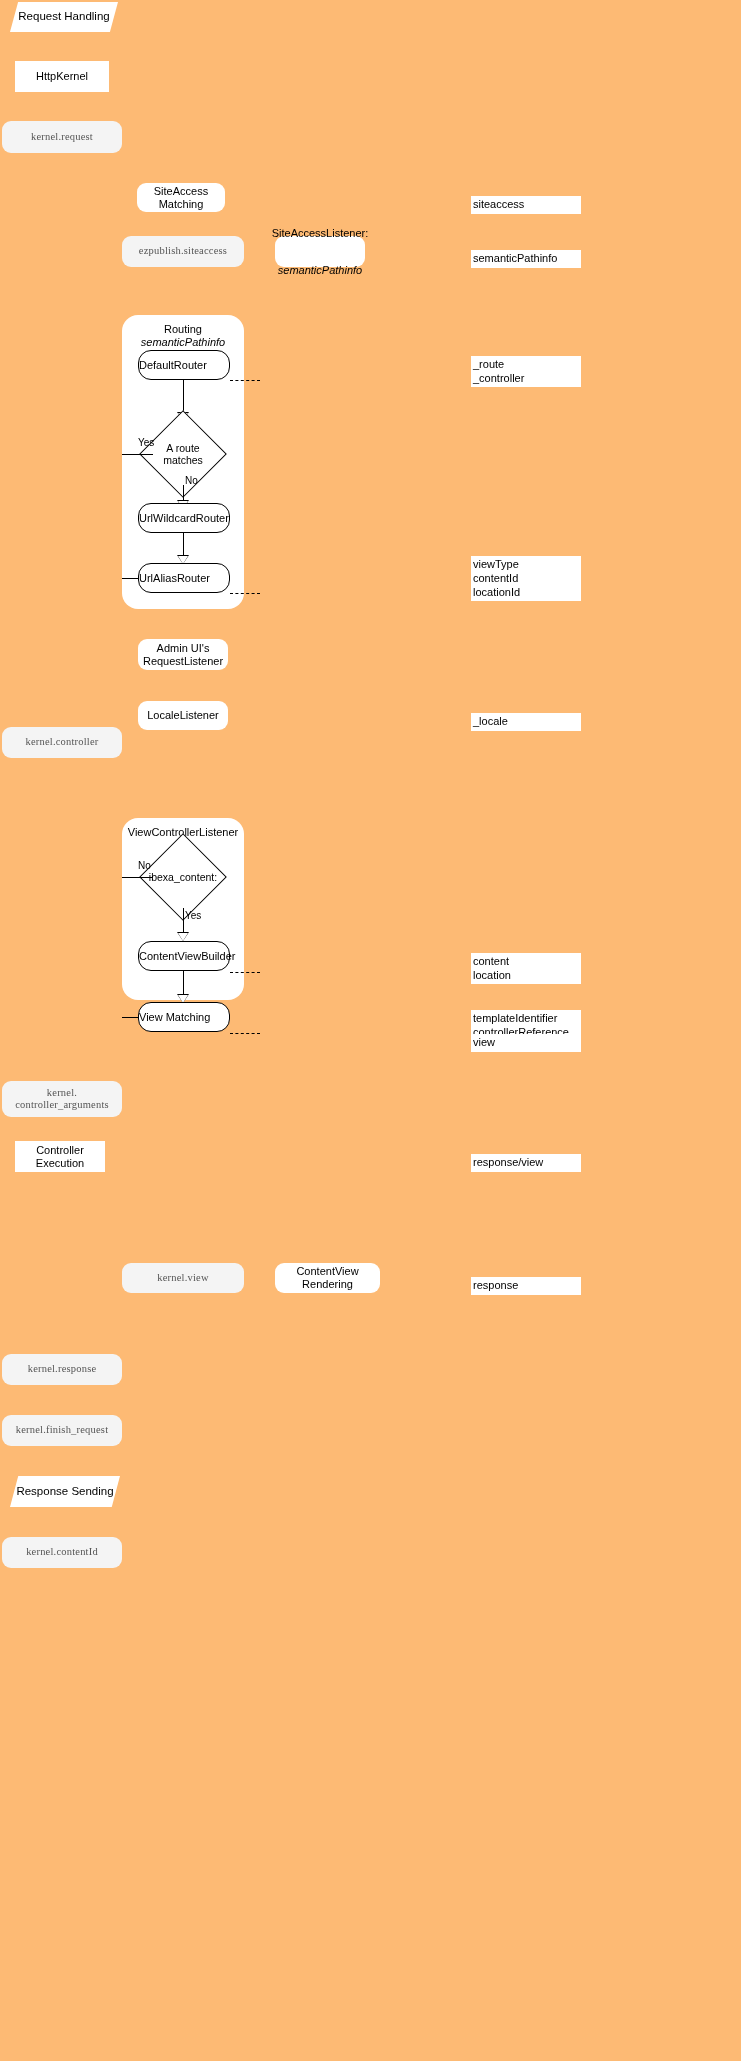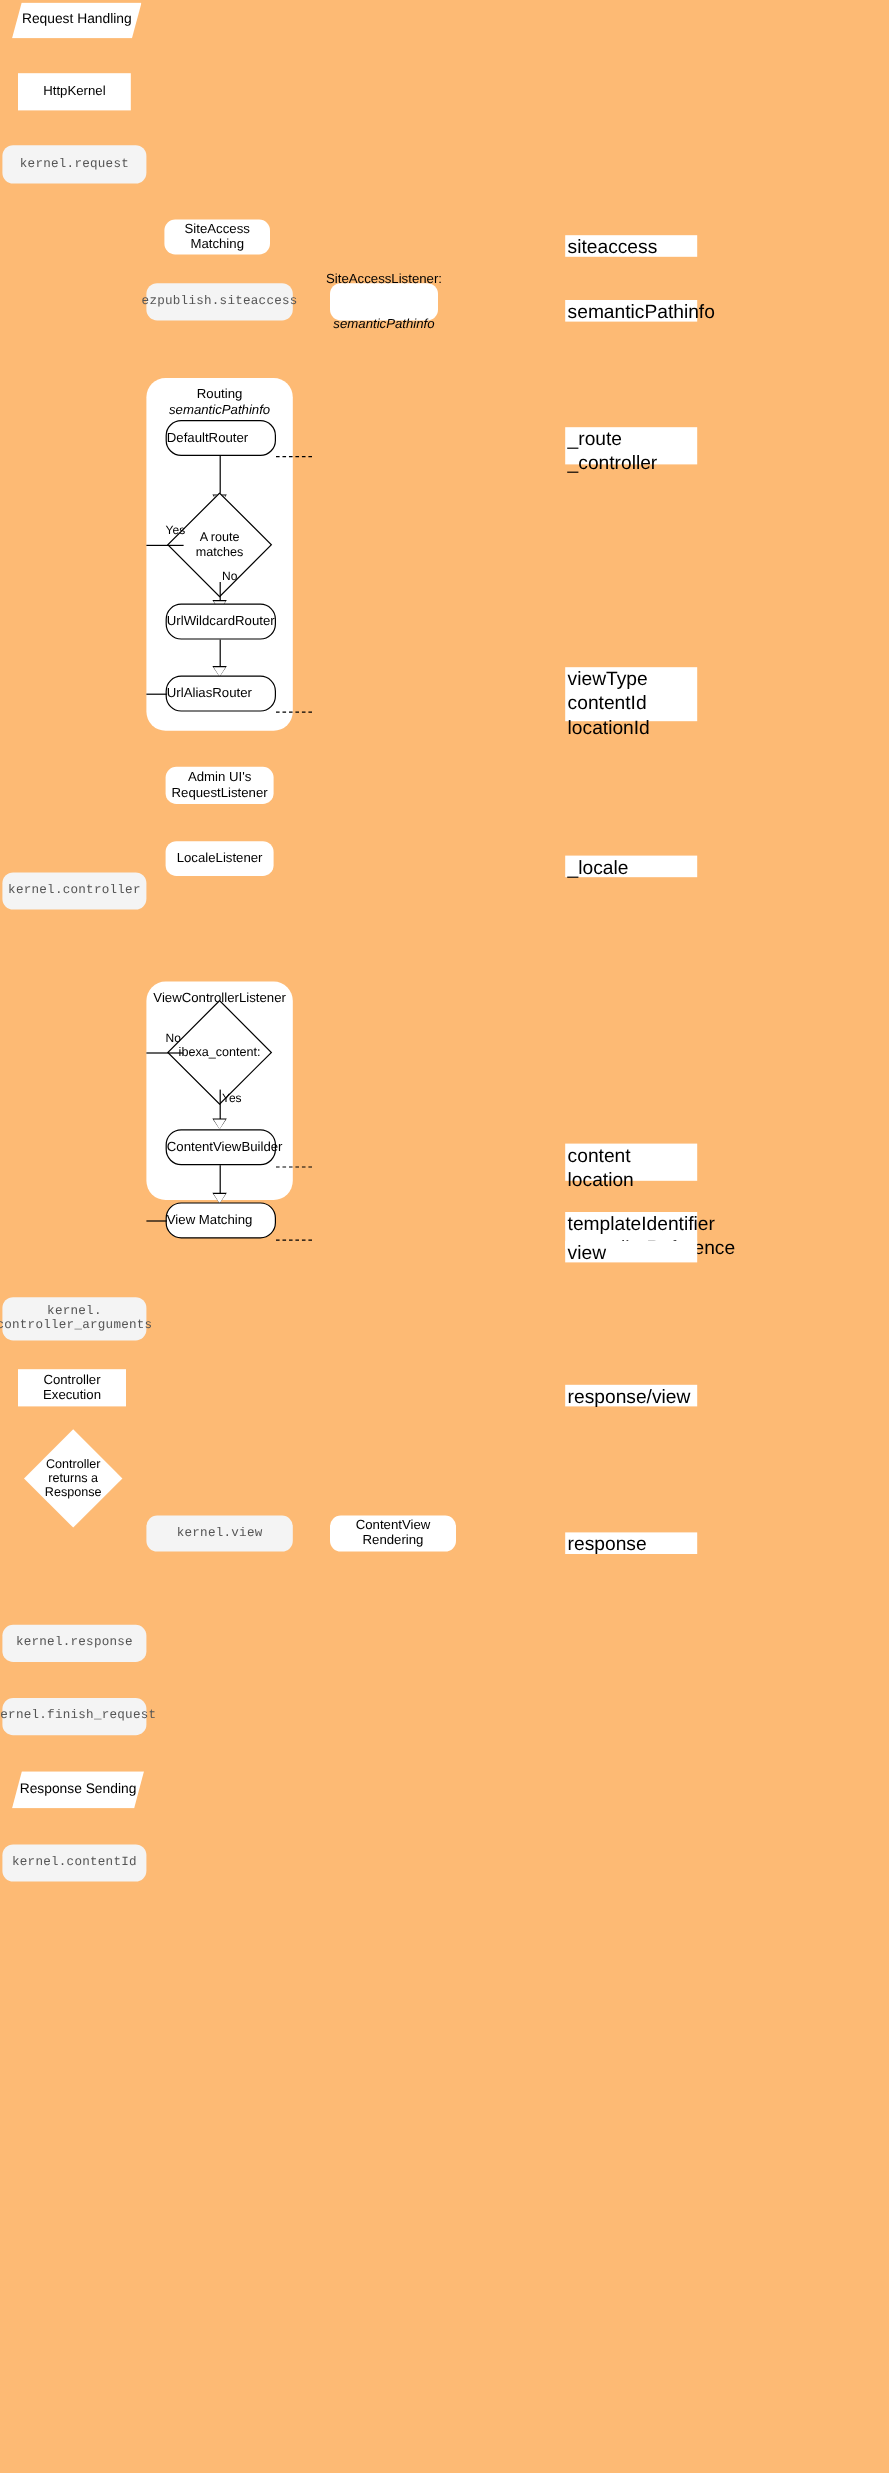--- a/index.html
+++ b/index.html
@@ -7,21 +7,21 @@
   #canvas{position:relative;width:741px;height:2061px;background:#fdba74;overflow:hidden;
           font-family:"Liberation Sans",sans-serif;}
   .node{position:absolute;box-sizing:border-box;display:flex;align-items:center;
         justify-content:center;text-align:center;color:#000;line-height:1.18;}
 
   
   .phase{background:#fff;font-size:11.5px;
          clip-path:polygon(7.5% 0,100% 0,92.5% 100%,0 100%);}
 
   
-  .event{background:#f4f4f4;border-radius:9px;font-family:Liberation Mono, monospace;
+  .event{background:#f4f4f4;border-radius:9px;font-family:Liberation Serif, serif;
          font-size:10.5px;color:#555;letter-spacing:.2px;}
 
   
   .box{background:#fff;border-radius:9px;font-size:11px;}
 
   
   .sq{background:#fff;font-size:11px;}
 
   
   .group{position:absolute;background:#fff;border-radius:16px;box-sizing:border-box;}
@@ -37,21 +37,21 @@
   
   .diamond{position:absolute;}
   .diamond .shape{position:absolute;inset:0;background:#fff;border:1px solid #000;
                   transform:rotate(45deg);box-sizing:border-box;}
   .diamond .dlabel{position:absolute;inset:0;display:flex;align-items:center;
                    justify-content:center;text-align:center;font-size:10.5px;color:#000;
                    line-height:1.15;}
   .diamond.solid .shape{background:#fff;border:none;}
 
   
-  .attr{position:absolute;background:#fff;color:#000;font-size:16px;
+  .attr{position:absolute;background:#fff;color:#000;font-size:11px;
         padding:1px 0 1px 2px;box-sizing:border-box;line-height:1.28;}
 
   
   .vline{position:absolute;background:#000;width:1px;}
   .hline{position:absolute;background:#000;height:1px;}
   .dash{position:absolute;height:0;border-top:1px dashed #000;}
   .arrowo{position:absolute;width:10px;height:8px;}
   .arrowo::after{content:"";position:absolute;left:0;top:0;width:0;height:0;
          border-left:5px solid transparent;border-right:5px solid transparent;
          border-top:8px solid #fff;}
@@ -223,30 +223,20 @@
   </div>
 
   <div class="node sq" style="left:15px;top:1141px;width:90px;height:31px;">
     <span>Controller Execution</span>
   </div>
 
   <div class="attr" style="left:471px;top:1154px;width:110px;height:18px;">
     <span>response/view</span>
   </div>
 
-  <div class="diamond solid" style="left:23px;top:1191px;width:76px;height:82px;">
-    <div class="shape" style="width:58px;height:58px;left:9px;top:12px;"></div>
-    <div class="dlabel">
-      <span>
-        <span>Controller</span><br>
-        <span>returns a</span><br>
-        <span>Response</span>
-      </span>
-    </div>
-  </div>
 
   <div class="node event" style="left:122px;top:1263px;width:122px;height:30px;">
     <span>kernel.view</span>
   </div>
 
   <div class="node box" style="left:275px;top:1263px;width:105px;height:30px;">
     <span>ContentView Rendering</span>
   </div>
 
   <div class="attr" style="left:471px;top:1277px;width:110px;height:18px;">

